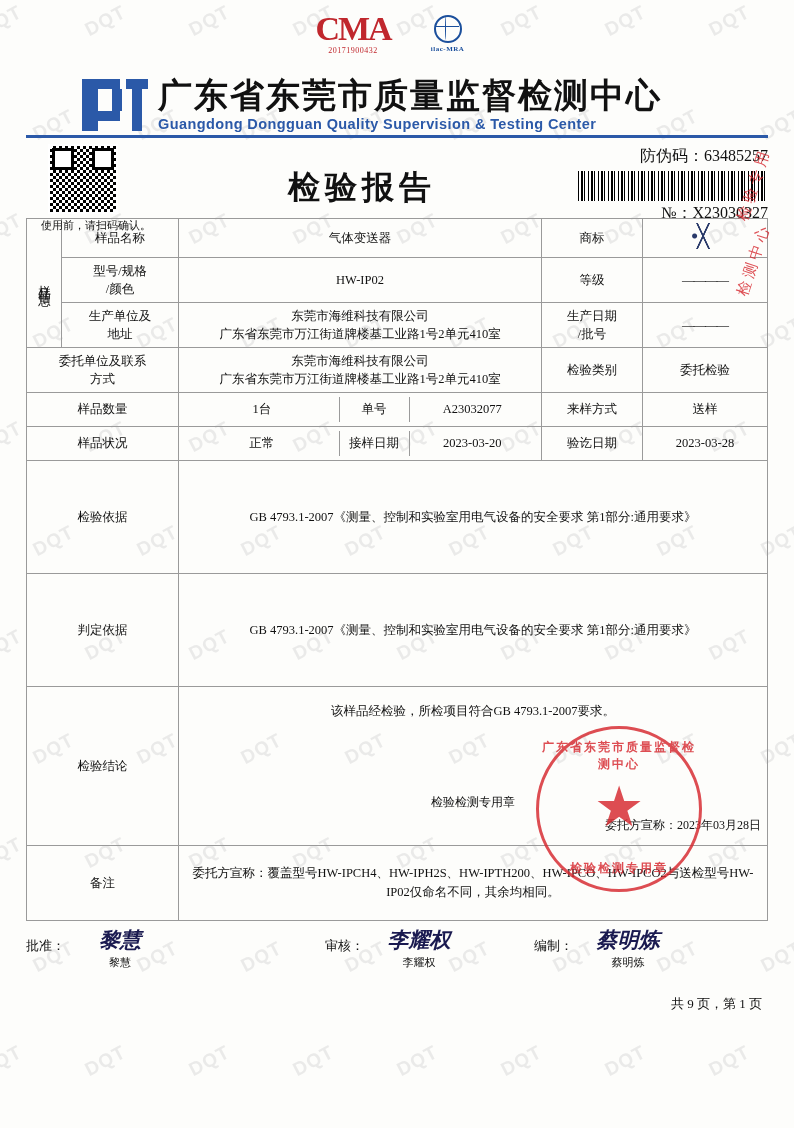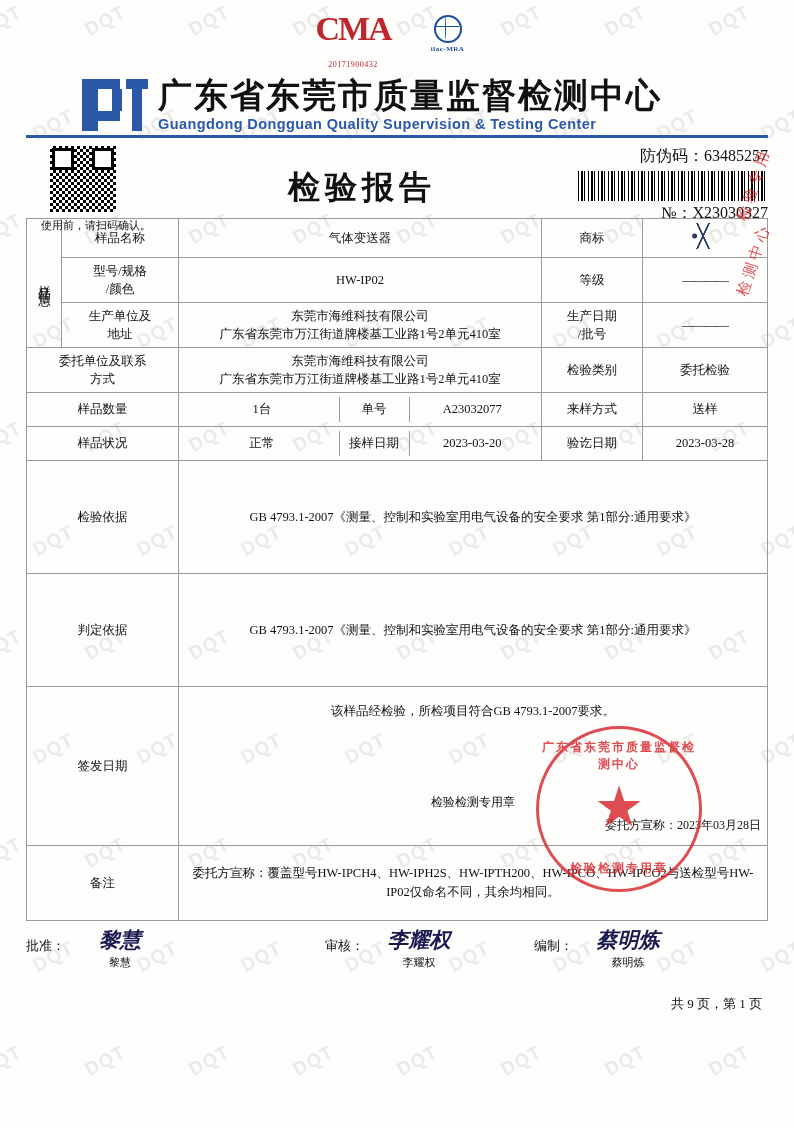--- a/index.html
+++ b/index.html
@@ -36,21 +36,21 @@
   .cert-row{
     display:flex;justify-content:center;align-items:flex-start;
     gap:26px;padding-top:14px;height:62px;
   }
   .cma{position:relative;text-align:center;}
   .cma-mark{
     font-family:"Liberation Serif", serif;
     font-size:34px;font-weight:bold;color:#c0272d;
     letter-spacing:-2px;line-height:30px;
   }
-  .cma-num{font-size:8px;color:#c0272d;letter-spacing:.5px;margin-top:16px;}
+  .cma-num{font-size:8px;color:#c0272d;letter-spacing:.5px;margin-top:2px;}
   .ilac{
     width:62px;height:40px;border-radius:4px;
     display:flex;flex-direction:column;align-items:center;justify-content:center;
     color:#1b4f9c;
   }
   .ilac-globe{
     width:24px;height:24px;border-radius:50%;
     border:2px solid #1b4f9c;position:relative;
   }
   .ilac-globe:before{
@@ -424,21 +424,21 @@
     <tr>
       <td colspan="2" class="tall-basis">检验依据</td>
       <td colspan="3" class="left">GB 4793.1-2007《测量、控制和实验室用电气设备的安全要求  第1部分:通用要求》</td>
     </tr>
     <tr>
       <td colspan="2" class="tall-basis">判定依据</td>
       <td colspan="3" class="left">GB 4793.1-2007《测量、控制和实验室用电气设备的安全要求  第1部分:通用要求》</td>
     </tr>
 
     <tr>
-      <td colspan="2" class="tall-concl">签发日期</td>
+      <td colspan="2" class="tall-concl">检验结论</td>
       <td colspan="3" class="concl-cell">
         <div class="concl-line">该样品经检验，所检项目符合GB 4793.1-2007要求。</div>
         <div class="seal-line">检验检测专用章</div>
         <div class="issue-line">委托方宣称：2023年03月28日</div>
       </td>
     </tr>
 
     <tr>
       <td colspan="2" class="tall-note">备注</td>
       <td colspan="3" class="left" style="line-height:19px">委托方宣称：覆盖型号HW-IPCH4、HW-IPH2S、HW-IPTH200、HW-IPCO、HW-IPCO2与送检型号HW-IP02仅命名不同，其余均相同。</td>

